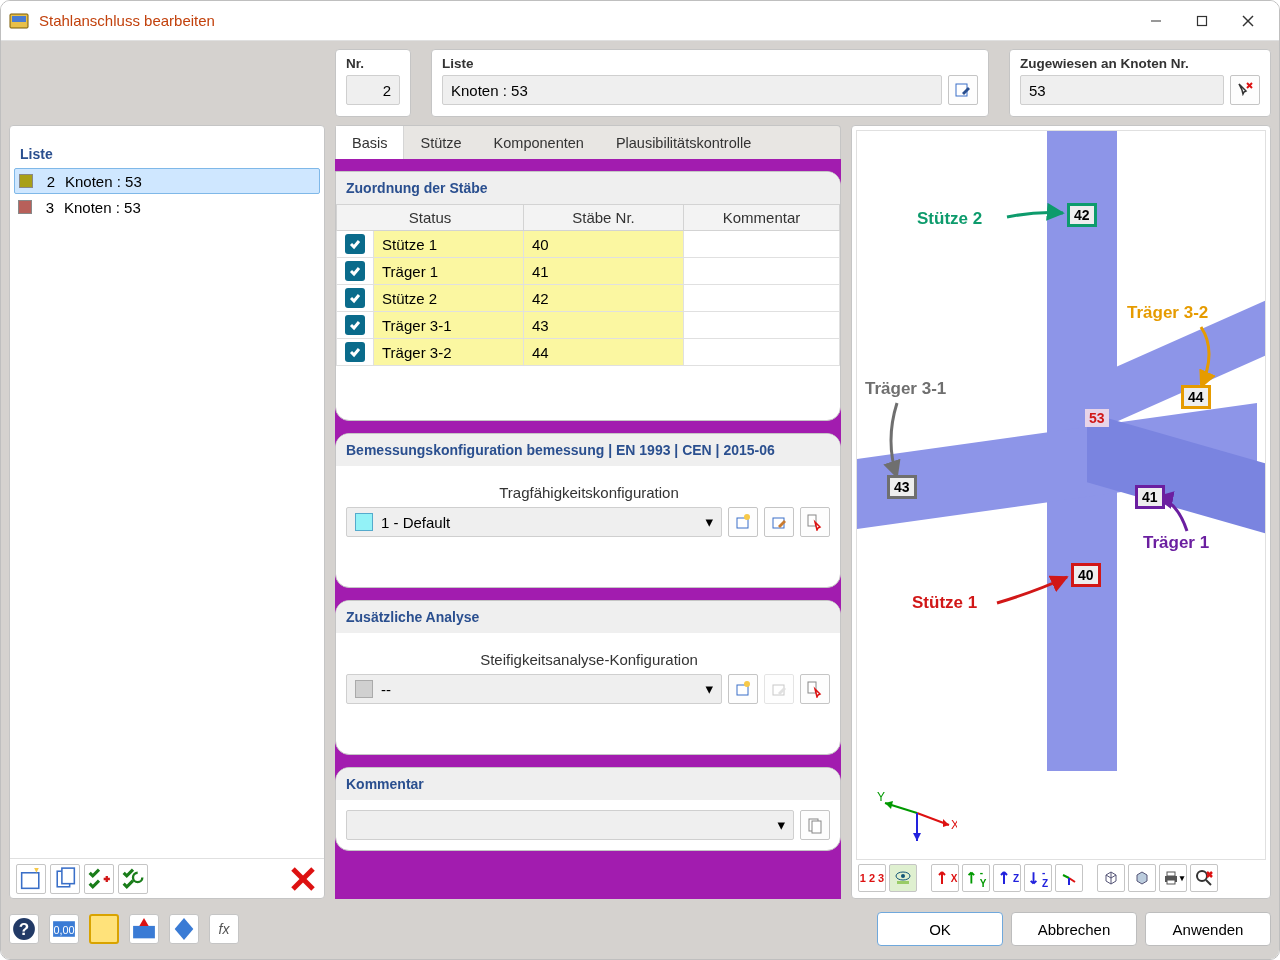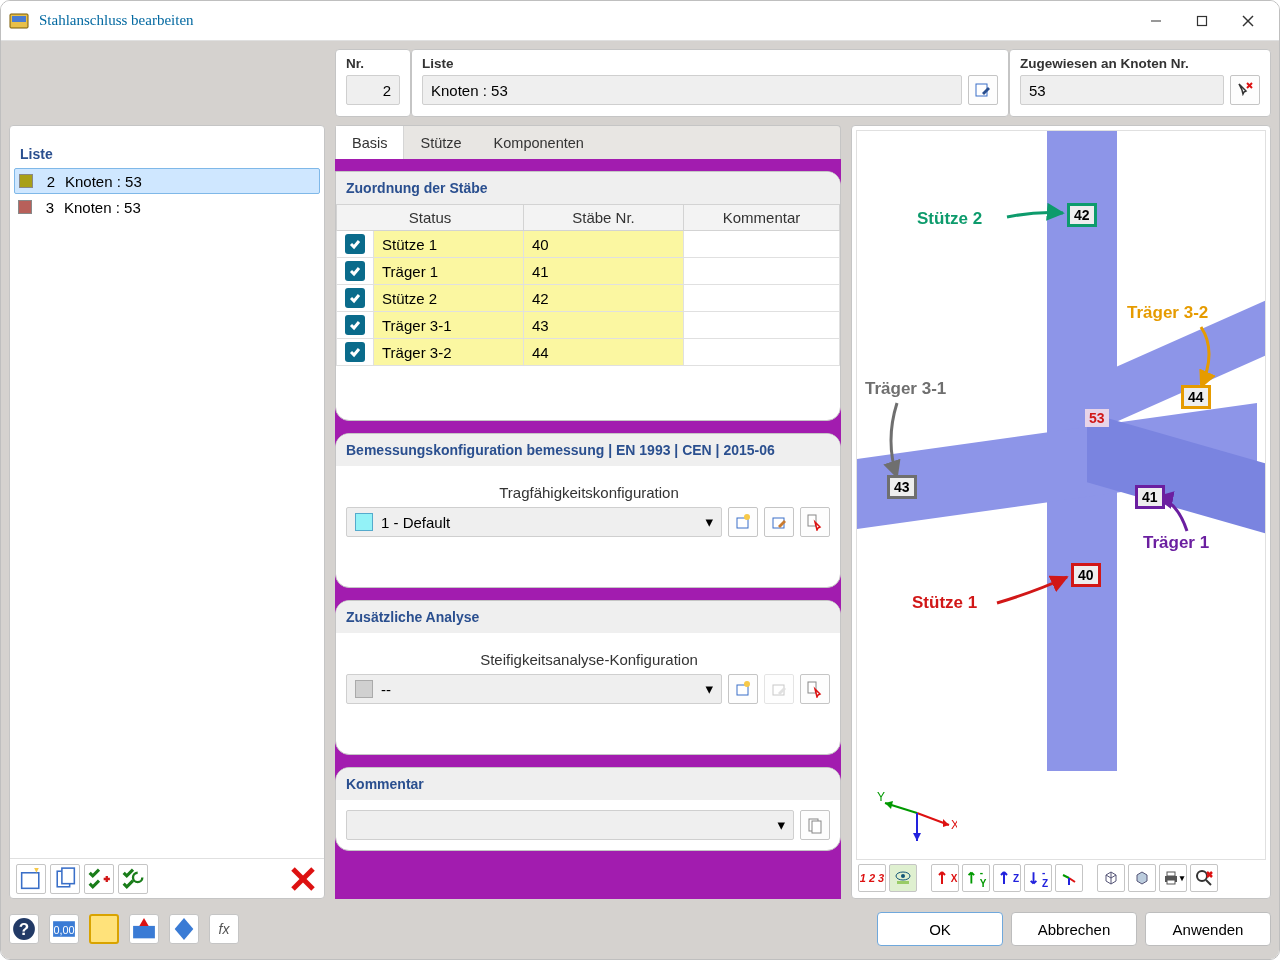--- a/index.html
+++ b/index.html
@@ -2,28 +2,28 @@
 <html><head>
 <meta charset="utf-8">
 <style>
   * { box-sizing: border-box; font-family: "Segoe UI", Tahoma, sans-serif; }
   body { margin:0; padding:0; background:#fff; width:1280px; height:960px; overflow:hidden; }
   .window { width:1280px; height:960px; border:1px solid #bfbfbf; border-radius:10px; overflow:hidden; background:#fff; position:relative; }
 
   
   .titlebar { height:40px; display:flex; align-items:center; background:#fff; border-bottom:1px solid #e0e0e0; padding:0 8px; }
   .titlebar .app-icon { width:20px; height:20px; margin-right:10px; }
-  .titlebar .title { font-size:15px; color:#0369a1; flex:1;font-family:Liberation Serif, serif; }
+  .titlebar .title { font-size:15px; color:#c2410c; flex:1; }
   .titlebar .win-btn { width:46px; height:40px; display:flex; align-items:center; justify-content:center; }
   .titlebar .win-btn svg { width:12px; height:12px; }
 
   
   .body { position:absolute; top:40px; left:0; right:0; bottom:0; background:#d5d2cf; padding:8px; }
 
-  .top-row { display:flex; gap:0; height:68px; }
+  .top-row { display:flex; gap:20px; height:68px; }
   .panel { background:#fff; border:1px solid #c5c5c5; border-radius:4px; padding:6px 10px 8px 10px; display:flex; flex-direction:column; }
   .panel-label { font-size:13.5px; color:#333; font-weight:600; margin-bottom:4px; }
   .top-row .panel.nr { width:76px; }
   .top-row .panel.name { flex:1; }
   .top-row .panel.bem { width:140px; align-items:flex-start; }
   .top-row .panel.zug { width:262px; }
 
   .field-ro { height:30px; background:#efefef; border:1px solid #cfcfcf; border-radius:2px; display:flex; align-items:center; padding:0 8px; font-size:15px; }
   .field-ro.right { justify-content:flex-end; }
   .name-row { display:flex; gap:6px; }
@@ -180,20 +180,21 @@
             </div>
         </div>
       </div>
 
       <div class="col-mid">
 
         <div class="tabs">
           <div class="tab active">Basis</div>
           <div class="tab">Stütze</div>
           <div class="tab">Komponenten</div>
+          <div class="tab">Plausibilitätskontrolle</div>
         </div>
 
         <div class="mid-content">
 
           <div class="group" style="border-top-left-radius:0;">
             <div class="ghdr">Zuordnung der Stäbe</div>
             <table class="grid">
               <thead>
                   <tr>
                 <th colspan="2">Status</th>
@@ -398,21 +399,21 @@
               <text x="0" y="18" font-size="12" fill="#090">Y</text>
             <line x1="40" y1="30" x2="40" y2="58" stroke="#22d" stroke-width="2"></line>
               <text x="36" y="70" font-size="12" fill="#22d">Z</text>
             <polygon points="72,42 66,36 66,44" fill="#d11"></polygon>
               <polygon points="8,20 16,18 14,26" fill="#090"></polygon>
               <polygon points="40,58 36,50 44,50" fill="#22d"></polygon>
           </svg>
         </div>
 
         <div class="preview-toolbar">
-          <div class="pv-btn" style="color:#d11;font-style:italic;">1 2 3</div>
+          <div class="pv-btn" style="color:#d11;">1 2 3</div>
           <div class="pv-btn" style="background:#dff0d0;">
               <svg viewBox="0 0 18 18">
                 <ellipse cx="9" cy="7" rx="7" ry="4" fill="none" stroke="#157"></ellipse>
                 <circle cx="9" cy="7" r="2" fill="#157"></circle>
                 <rect x="3" y="12" width="12" height="3" fill="#9c6"></rect>
               </svg>
             </div>
           <div style="width:8px;"></div>
           <div class="pv-btn">
               <svg viewBox="0 0 18 18">

